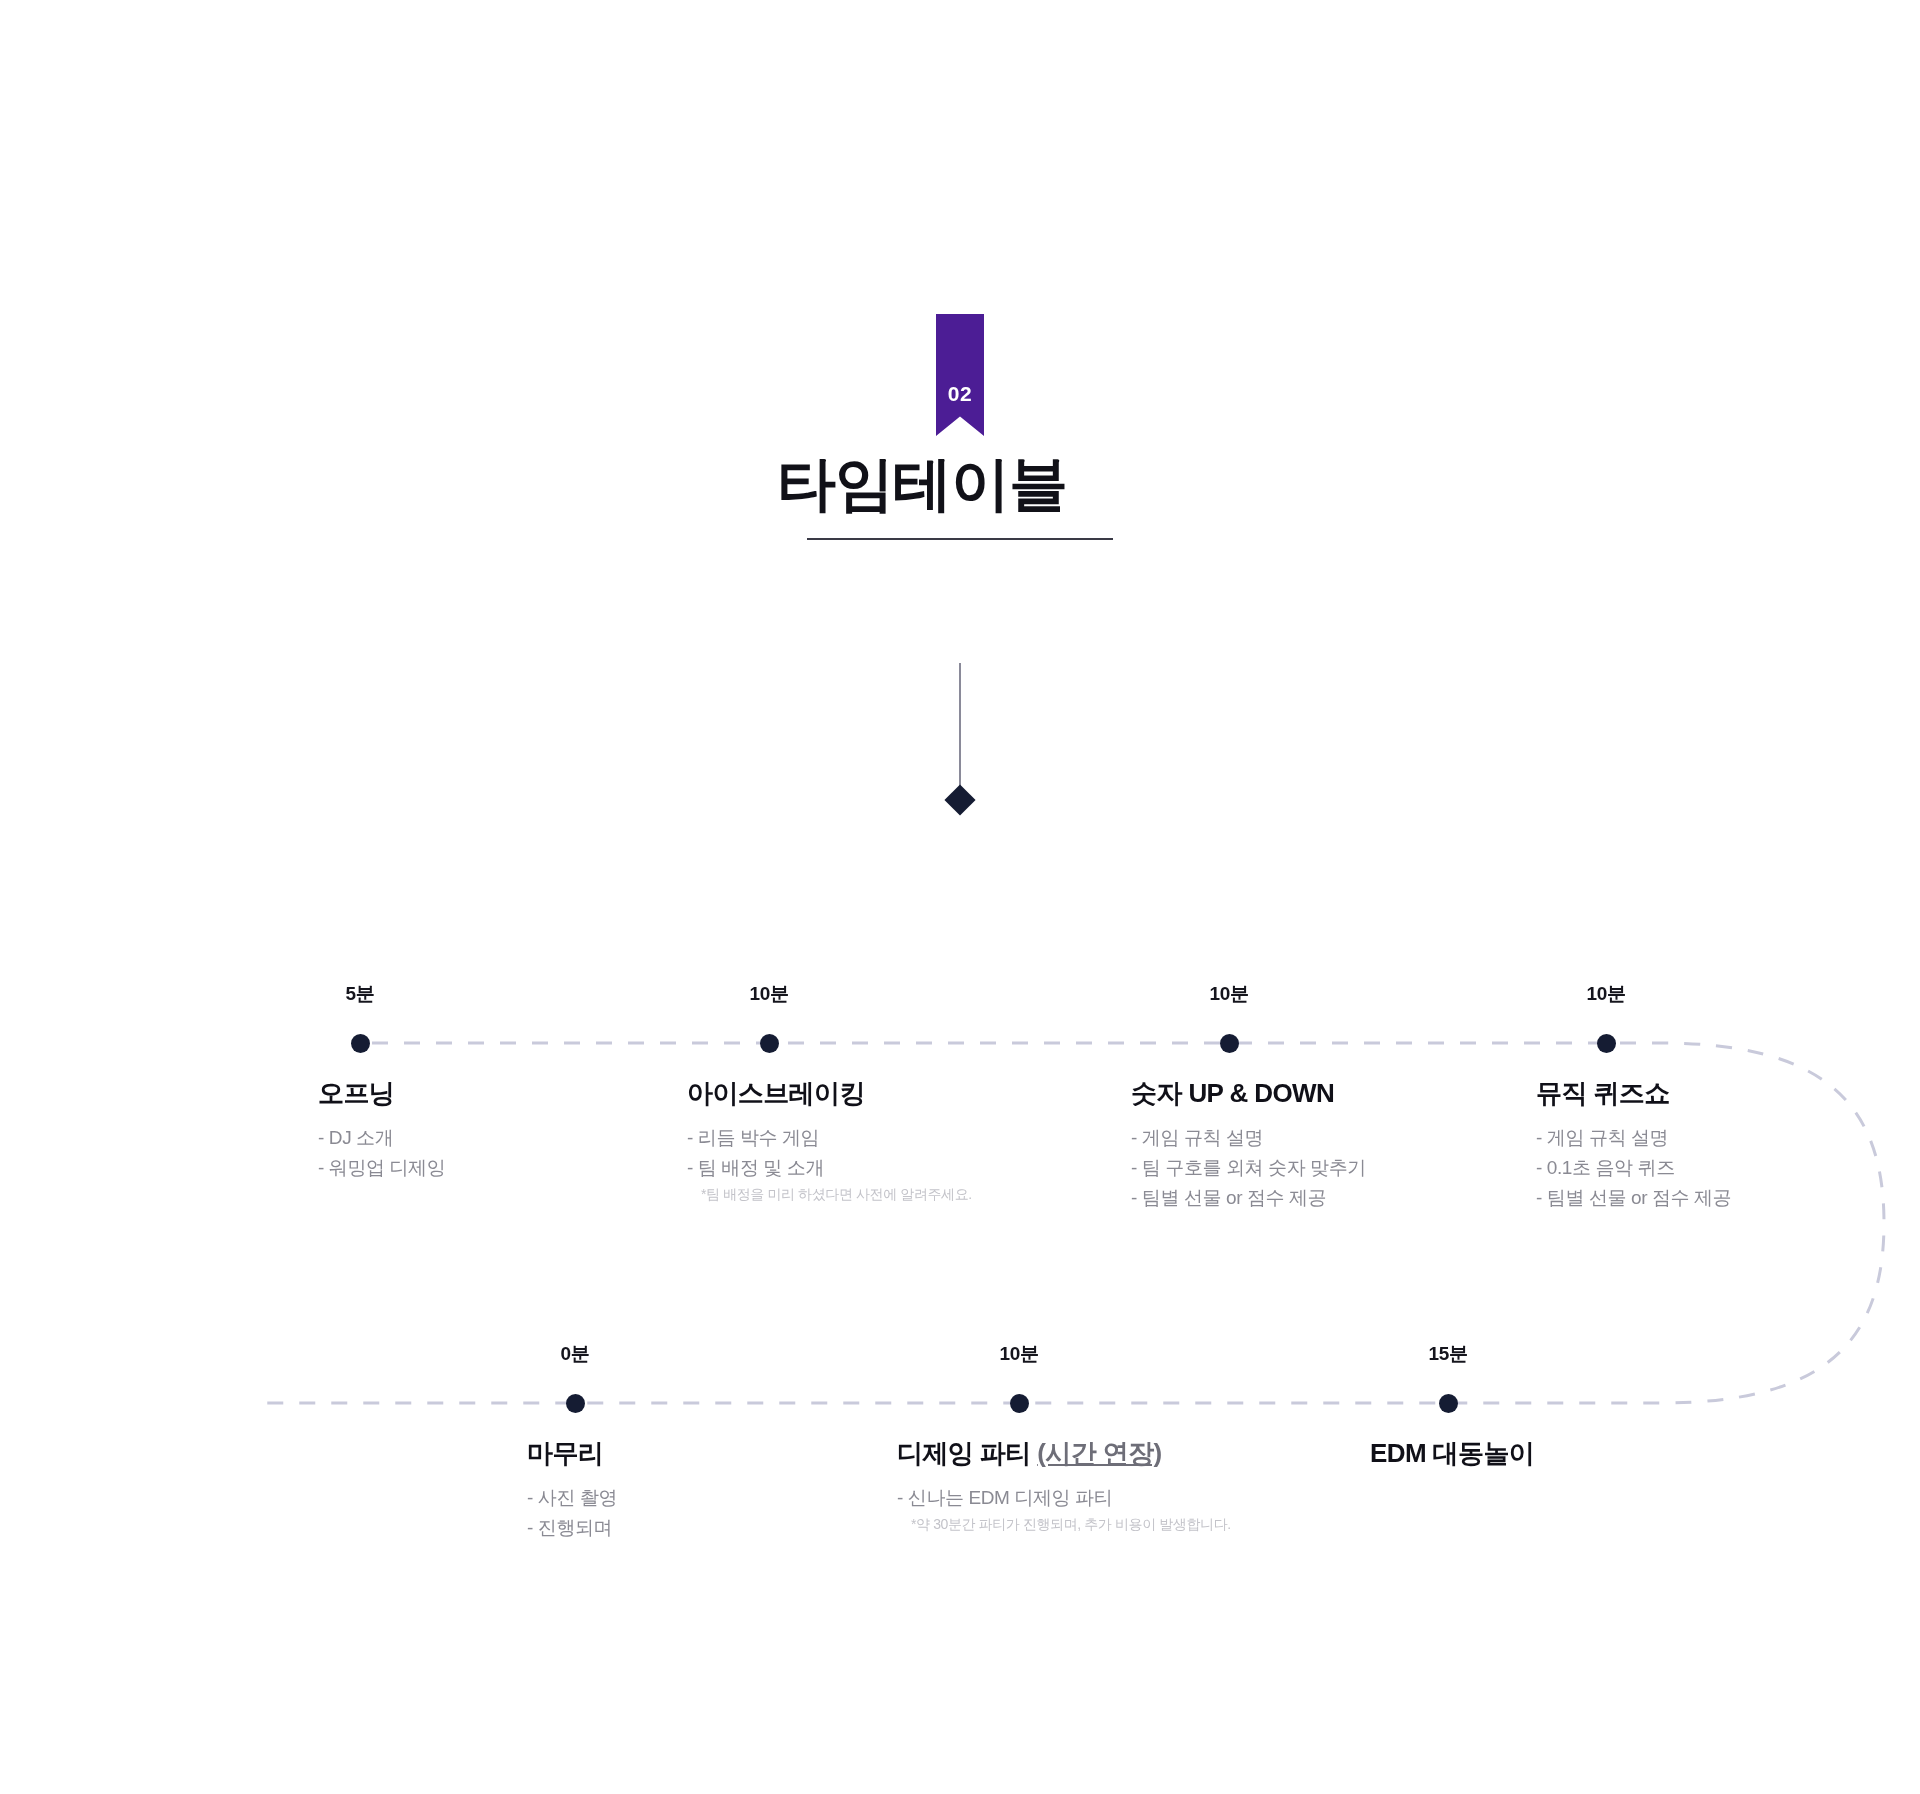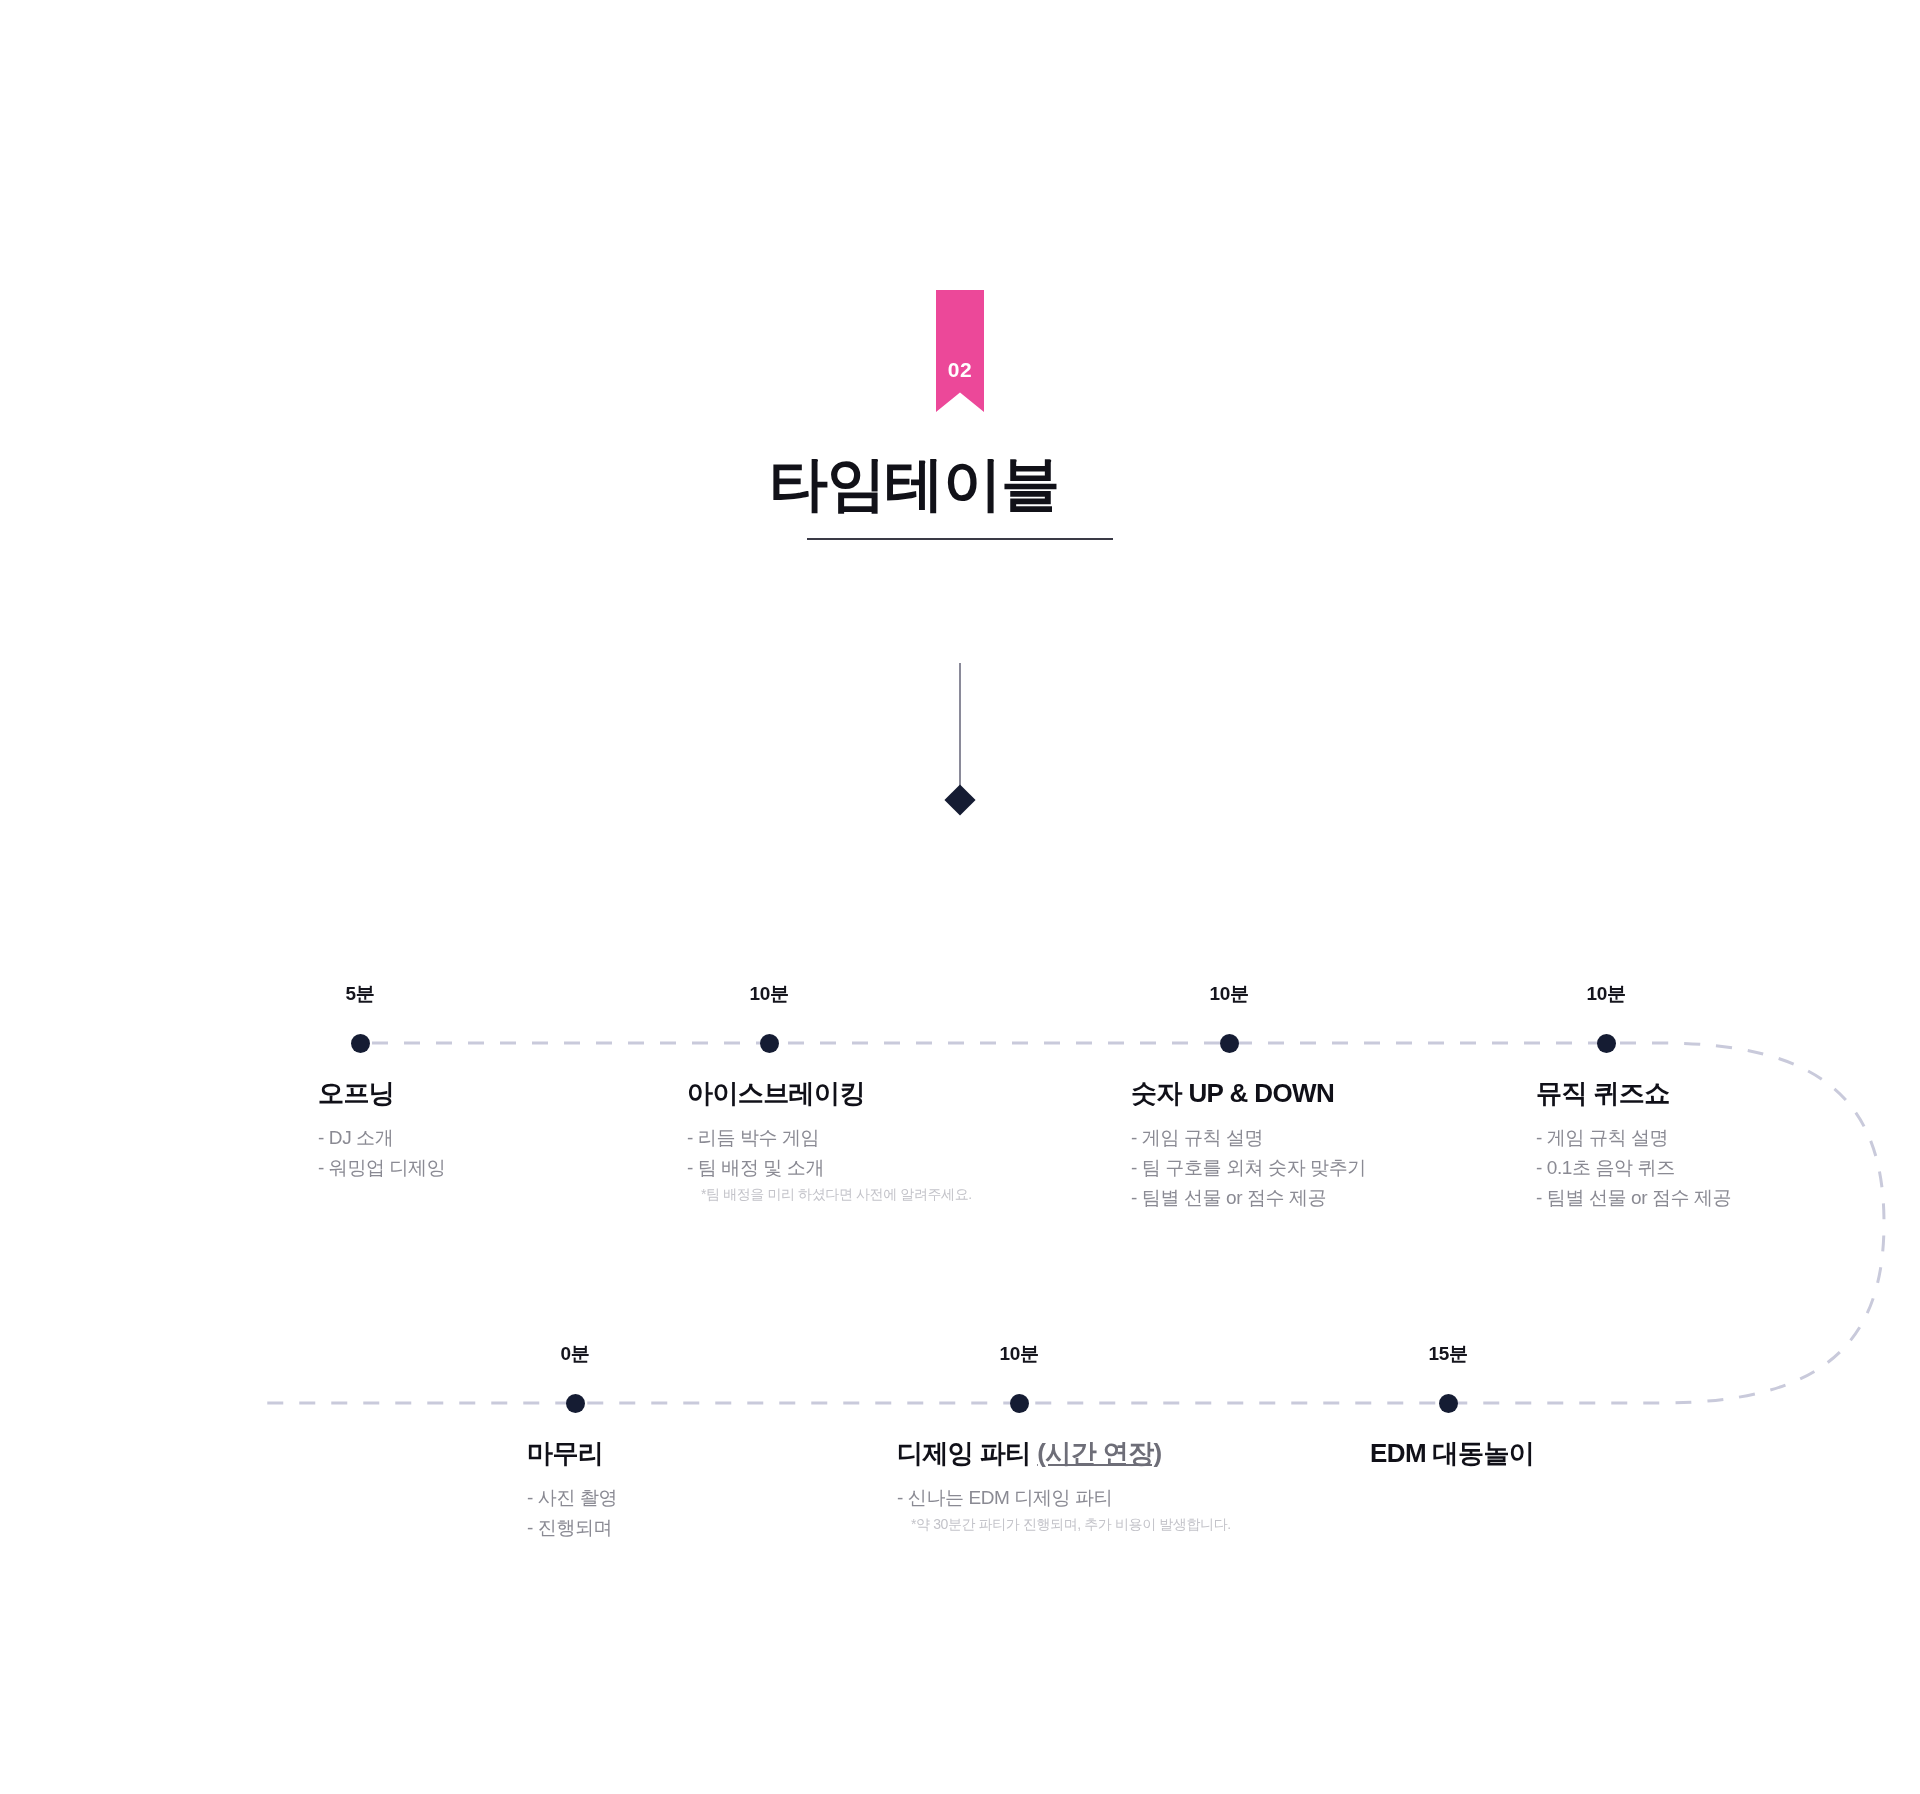--- a/index.html
+++ b/index.html
@@ -22,40 +22,40 @@
     position: absolute;
     top: 0;
     left: 0;
     width: 1920px;
     text-align: center;
   }
   .ribbon {
     position: absolute;
     left: 50%;
     transform: translateX(-50%);
-    top: 290px;
+    top: 314px;
     width: 48px;
     height: 122px;
-    background: #ec4899;
+    background: #4c1d95;
     clip-path: polygon(0 0, 100% 0, 100% 100%, 50% 84%, 0 100%);
   }
   .ribbon-number {
     position: absolute;
     bottom: 30px;
     left: 0;
     width: 100%;
     text-align: center;
     color: #ffffff;
     font-size: 21px;
     font-weight: bold;
     letter-spacing: 0.5px;
   }
   .page-title {
     position: absolute;
-    left: 4px;
+    left: 12px;
     width: 1820px;
     top: 455px;
     text-align: center;
     font-size: 59px;
     font-weight: bold;
     letter-spacing: -1px;
     line-height: 1;
     color: #111118;
   }
   .title-rule {

